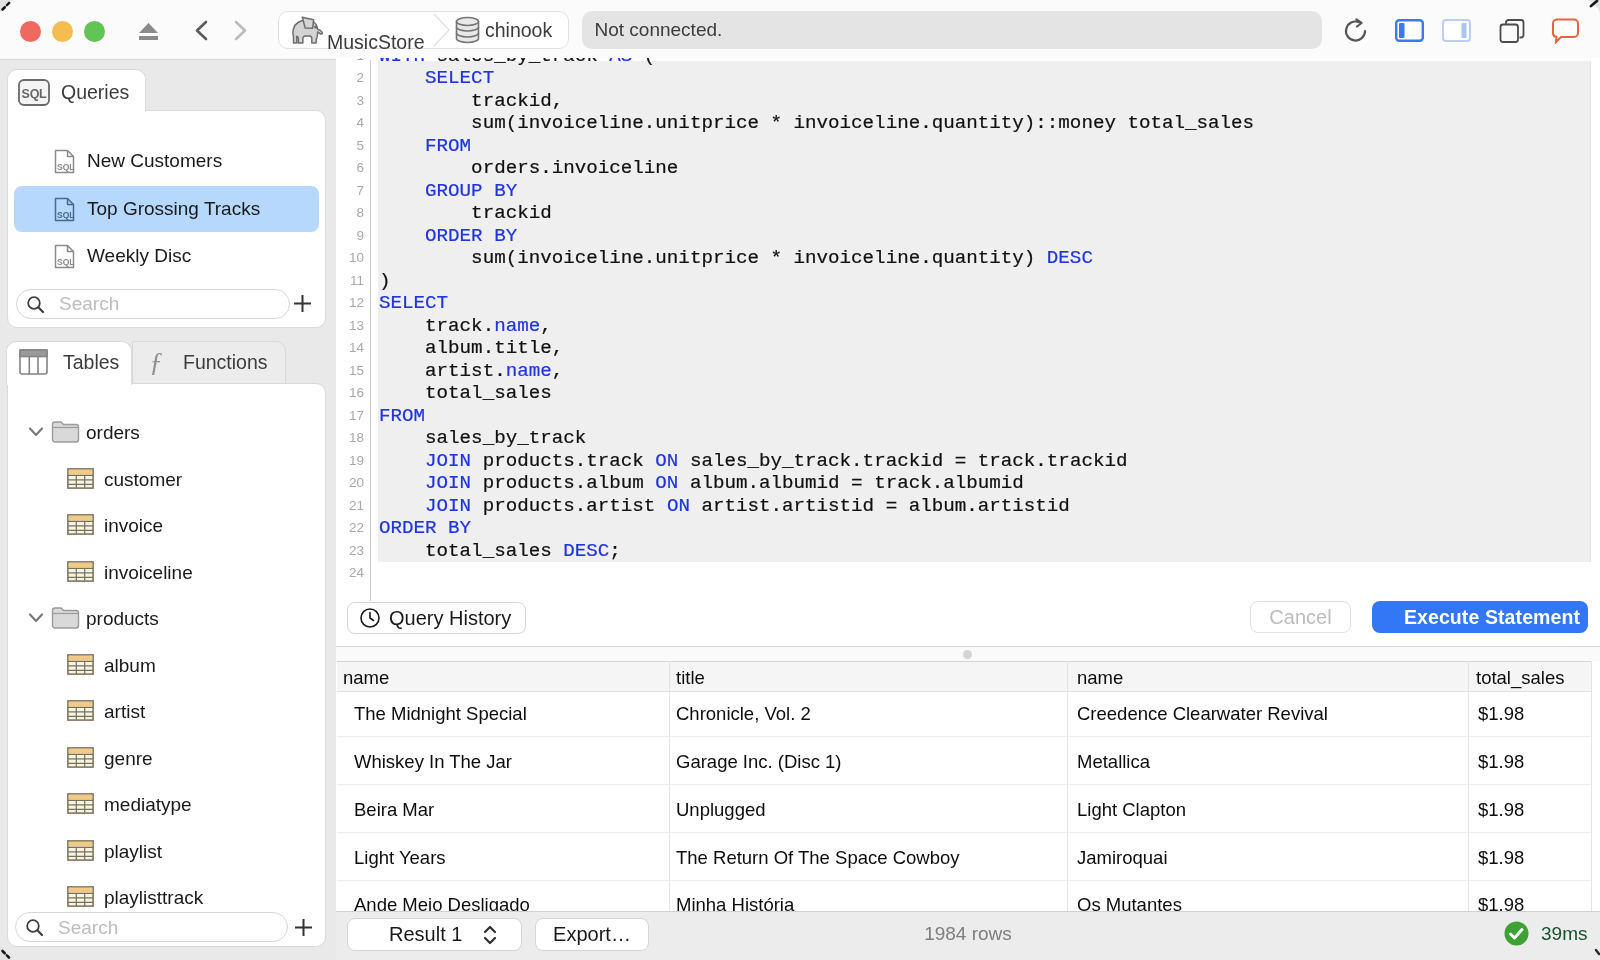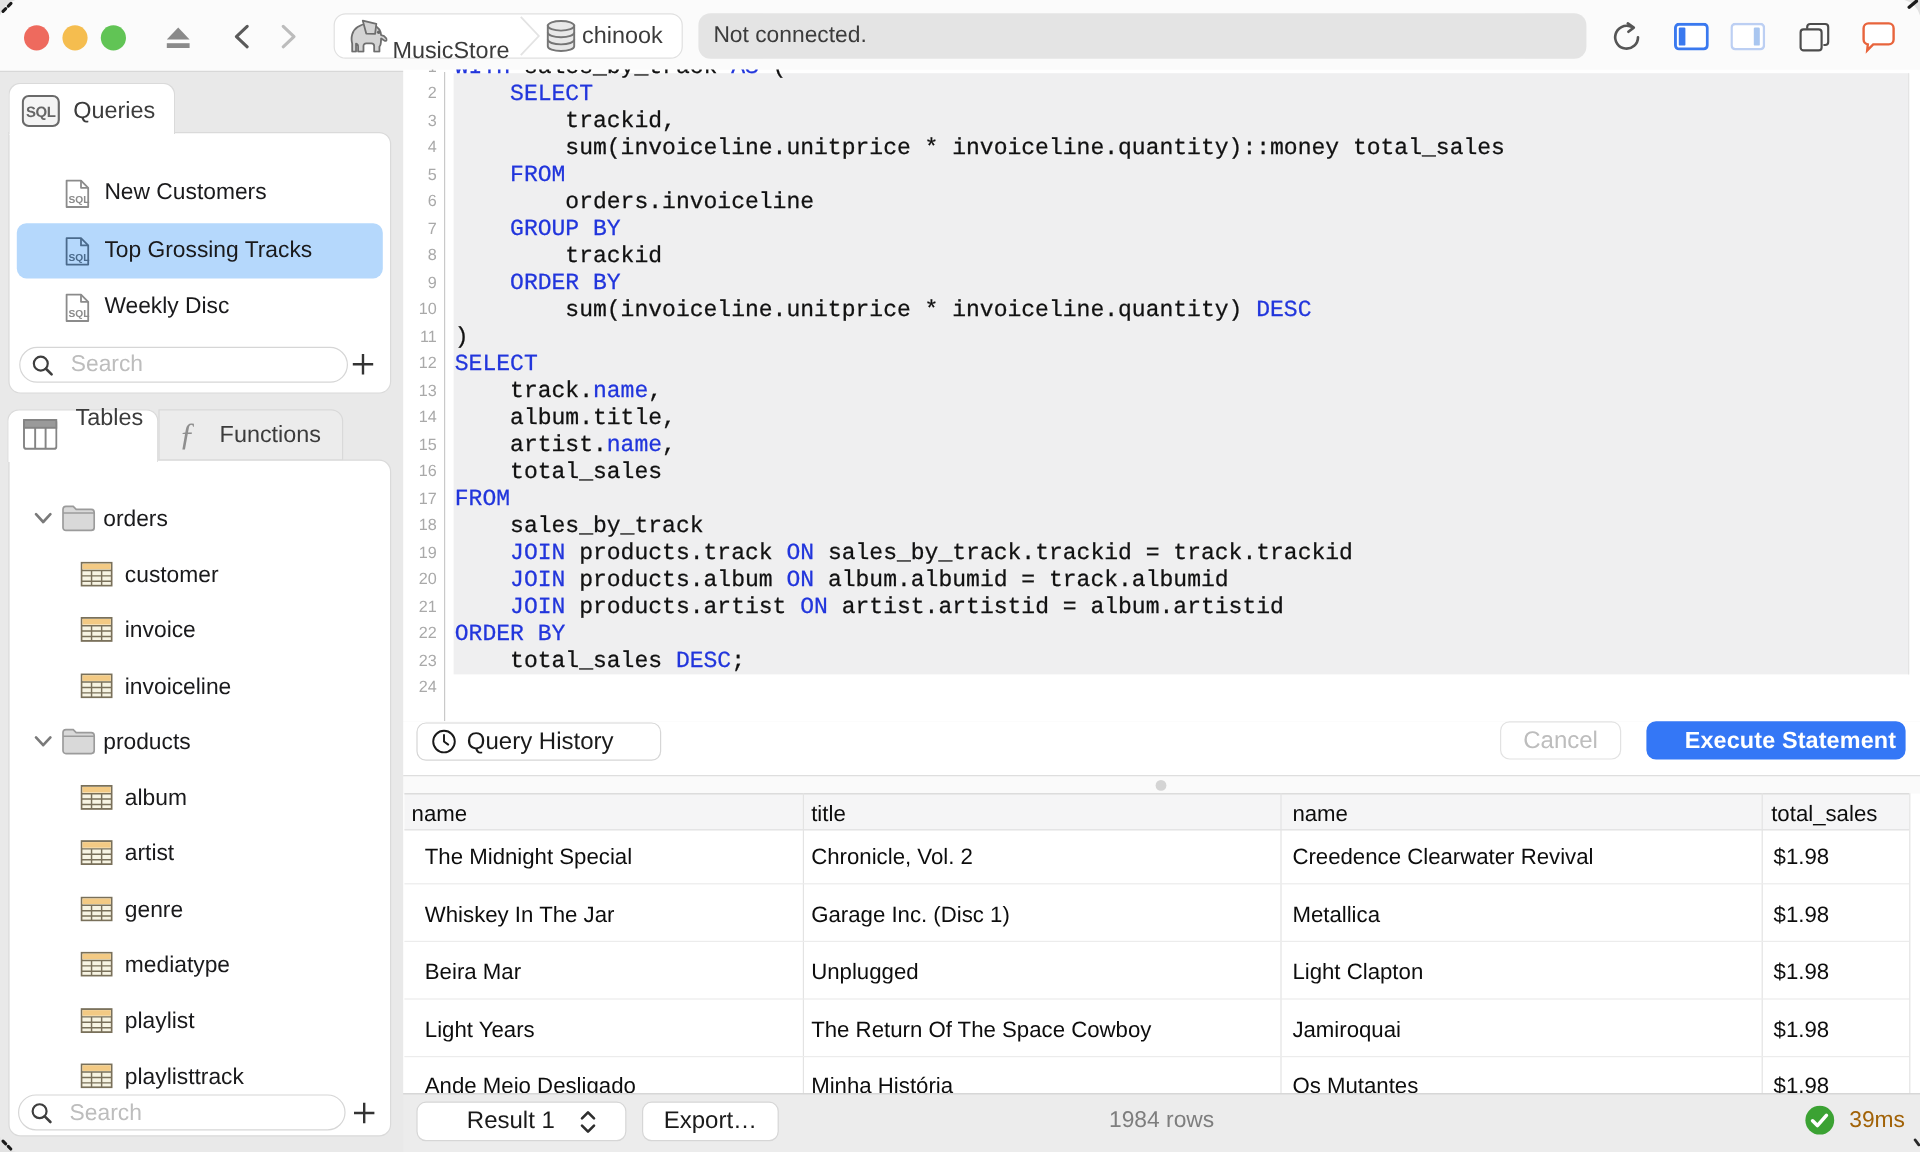--- a/index.html
+++ b/index.html
@@ -174,21 +174,21 @@
     </svg>
 
   <div id="ftab"></div>
   <div class="panel" id="tpanel"></div>
   <div id="ttab"></div>
   <svg class="abs" style="left:19px;top:288px" width="29" height="26" viewBox="0 0 29 26">
     <rect x="1" y="1" width="27" height="24" rx="2" fill="#fff" stroke="#848484" stroke-width="1.6"></rect>
     <rect x="1" y="1" width="27" height="6.5" fill="#9a9a9a" stroke="#848484" stroke-width="1.6"></rect>
     <path d="M10.3 7.5 L10.3 25 M19 7.5 L19 25" stroke="#848484" stroke-width="1.6"></path>
   </svg>
-  <div class="abs" style="left:63px;top:276px;font-size:19.5px;color:#3c3c3c;">Tables</div>
+  <div class="abs" style="left:63px;top:290px;font-size:19.5px;color:#3c3c3c;">Tables</div>
   <svg class="abs" style="left:143px;top:287px" width="26" height="30" viewBox="0 0 26 30">
     <text x="13" y="23" font-size="27" font-style="italic" font-family="Liberation Serif" fill="#8e8e8e" text-anchor="middle">ƒ</text>
   </svg>
   <div class="abs" style="left:183px;top:290px;font-size:19.5px;color:#3c3c3c;">Functions</div>
 
   <svg class="abs chev" style="left:28px;top:365px" width="16" height="12" viewBox="0 0 16 12">
       <path d="M2 2.5 L8 9 L14 2.5" fill="none" stroke="#7a7a7a" stroke-width="2.2" stroke-linecap="round" stroke-linejoin="round"></path>
     </svg>
   <svg class="abs folder" style="left:51px;top:359px" width="29" height="24" viewBox="0 0 29 24">
       <path d="M1.5 4.5 C1.5 3 2.5 2 4 2 L10 2 L12.5 4.5 L25 4.5 C26.5 4.5 27.5 5.5 27.5 7 L27.5 19.5 C27.5 21 26.5 22 25 22 L4 22 C2.5 22 1.5 21 1.5 19.5 Z" fill="#d9d9d9" stroke="#9b9b9b" stroke-width="1.4"></path>
@@ -295,21 +295,21 @@
 <span class="kw">FROM</span>
     sales_by_track
     <span class="kw">JOIN</span> products.track <span class="kw">ON</span> sales_by_track.trackid = track.trackid
     <span class="kw">JOIN</span> products.album <span class="kw">ON</span> album.albumid = track.albumid
     <span class="kw">JOIN</span> products.artist <span class="kw">ON</span> artist.artistid = album.artistid
 <span class="kw">ORDER BY</span>
     total_sales <span class="kw">DESC</span>;</div>
 </div>
 
 <div class="abs" id="btnbar">
-  <div class="btn" style="left:11px;top:1px;width:204px;justify-content:flex-start;padding-left:11px;">
+  <div class="btn" style="left:11px;top:1px;width:179px;justify-content:flex-start;padding-left:11px;">
     <svg width="22" height="22" viewBox="0 0 22 22" style="margin-right:8px">
       <circle cx="11" cy="11" r="9" fill="none" stroke="#1a1a1a" stroke-width="1.6"></circle>
       <path d="M11 5.5 L11 11 L14.5 13.5" fill="none" stroke="#1a1a1a" stroke-width="1.6" stroke-linecap="round"></path>
     </svg>
     Query History
   </div>
   <div class="btn" style="left:914px;top:0px;width:101px;color:#bdbdbd;border-color:#e2e2e2;">Cancel</div>
   <div id="execbtn" style="left:1036px;top:0px;width:216px;">Execute Statement</div>
 </div>
 
@@ -360,21 +360,21 @@
       <path d="M3 8 L8 3 L13 8" fill="none" stroke="#2e2e2e" stroke-width="2.2" stroke-linecap="round" stroke-linejoin="round"></path>
       <path d="M3 14 L8 19 L13 14" fill="none" stroke="#2e2e2e" stroke-width="2.2" stroke-linecap="round" stroke-linejoin="round"></path>
     </svg>
   </div>
   <div class="btn" style="left:199px;top:6px;width:114px;height:33px;">Export…</div>
   <div class="abs" id="graytext" style="left:582px;top:11px;width:100px;text-align:center;">1984 rows</div>
   <svg class="abs" style="left:1167.8px;top:9.1px" width="25" height="25" viewBox="0 0 25 25">
     <circle cx="12.5" cy="12.5" r="12" fill="#3ba233"></circle>
     <path d="M6.5 13 L10.5 17 L18 8.5" fill="none" stroke="#fff" stroke-width="3" stroke-linecap="round" stroke-linejoin="round"></path>
   </svg>
-  <div class="abs" id="graytext2" style="left:1205px;top:11px;color:#a16207;font-size:19px;">39ms</div>
+  <div class="abs" id="graytext2" style="left:1205px;top:11px;color:#14532d;font-size:19px;">39ms</div>
 </div>
 
 <svg class="abs" style="left:0;top:0" width="22" height="22" viewBox="0 0 22 22">
   <path d="M0 0 L13 0 Q3 2.5 0 13 Z" fill="#e2e2e2"></path>
   <path d="M2.5 9.5 L9.5 2.5" stroke="#1a1a1a" stroke-width="2.6" stroke-dasharray="3.2 3" stroke-linecap="round" fill="none"></path>
 </svg>
 <svg class="abs" style="left:1578px;top:0" width="22" height="22" viewBox="0 0 22 22">
   <path d="M22 0 L9 0 Q19 2.5 22 13 Z" fill="#e2e2e2"></path>
   <path d="M13 6 L19 1" stroke="#1a1a1a" stroke-width="2.8" stroke-linecap="round" fill="none"></path>
 </svg>

